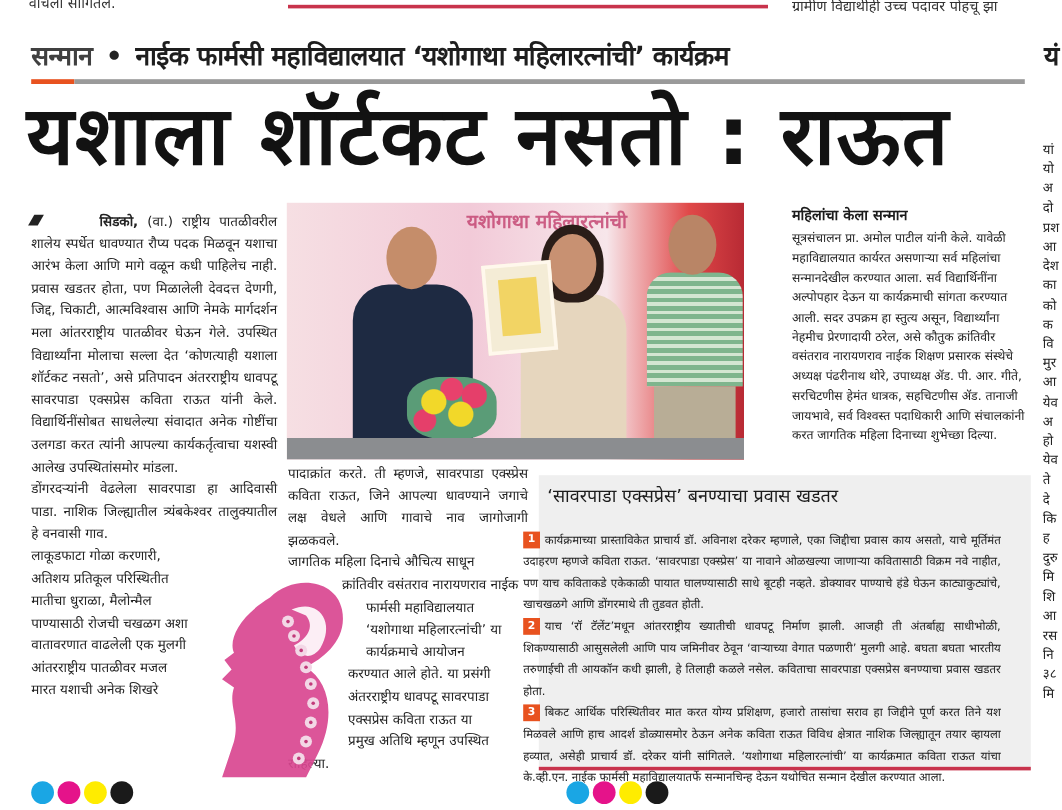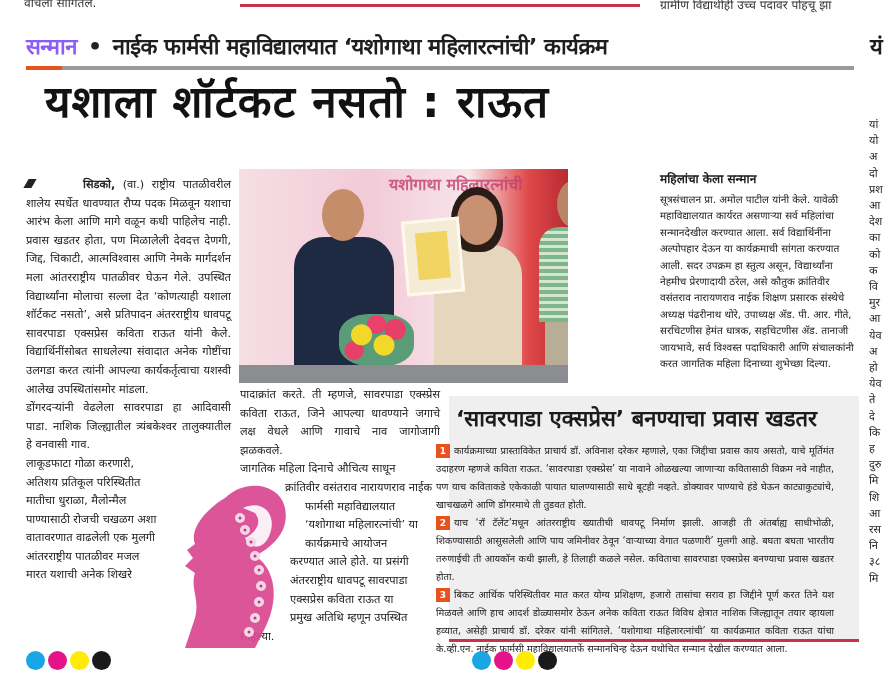--- a/index.html
+++ b/index.html
@@ -8,45 +8,45 @@
 
     .abs { position: absolute; }
 
     
     .top-left-text { left: 24px; top: -6px; font-size: 12px; color: #333; }
     .top-rule { left: 240px; top: 4px; width: 400px; height: 3px; background: #c8334c; }
     .top-right-text { left: 660px; top: -4px; font-size: 12px; color: #333; white-space: nowrap; }
 
     
     .kicker { left: 26px; top: 30px; white-space: nowrap; font-family: "DejaVu Sans", sans-serif; font-weight: bold; font-size: 22px; letter-spacing: -0.5px; }
-    .kicker .tag { color: #8b5cf6; }
+    .kicker .tag { color: #404040; }
     .kicker .dot { color: #222; margin: 0 4px; }
     .kicker .rest { color: #1e1e1e; }
     .kicker-rule-orange { left: 26px; top: 66px; width: 36px; height: 4px; background: #e8521f; }
     .kicker-rule-grey { left: 62px; top: 66px; width: 792px; height: 4px; background: #9a9a9a; }
     .right-kicker-char { left: 870px; top: 30px; font-size: 22px; font-weight: bold; color: #1e1e1e; }
 
     
-    .headline { left: 22px; top: 78px; font-family: "DejaVu Sans", sans-serif; font-weight: bold; font-size: 44px; line-height: 1.1; letter-spacing: 1px; color: #121212; white-space: nowrap; margin-left: 23px; }
+    .headline { left: 22px; top: 78px; font-family: "DejaVu Sans", sans-serif; font-weight: bold; font-size: 68px; line-height: 1.1; letter-spacing: 1px; color: #121212; white-space: nowrap; }
 
     
     .col { font-family: "DejaVu Sans", sans-serif; font-size: 11.2px; line-height: 18.6px; color: #222; text-align: justify; }
     .col p { margin: 0; }
     .col1 { left: 26px; top: 176px; width: 205px; }
     .col1 .dateline { font-weight: bold; padding-left: 44px; }
     .col1 .slash { display: inline-block; width: 8px; height: 9px; background: #222; transform: skewX(-30deg); margin-right: 5px; }
     .col1 .narrow { width: 148px; }
 
     .col2 { left: 240px; top: 386px; width: 200px; }
     .col2 .indent { padding-left: 45px; }
     .col2 .indent2 { padding-left: 65px; }
     .col2 .indent3 { padding-left: 50px; }
 
     
-    .photo { left: 239px; top: 169px; width: 329px; height: 214px; overflow: hidden; background: linear-gradient(90deg, #f6dfe3 0%, #f2cad8 40%, #f7e6ea 70%, #e04848 88%, #b82a34 100%); }
+    .photo { left: 239px; top: 169px; width: 381px; height: 214px; overflow: hidden; background: linear-gradient(90deg, #f6dfe3 0%, #f2cad8 40%, #f7e6ea 70%, #e04848 88%, #b82a34 100%); }
     .photo .banner-text { position: absolute; left: 150px; top: 6px; font-size: 16px; font-weight: bold; color: #c2406e; text-align: center; line-height: 20px; opacity: 0.8; }
     .photo .man1 { position: absolute; left: 55px; top: 20px; width: 100px; height: 185px; }
     .photo .man1 .head { position: absolute; left: 28px; top: 0; width: 42px; height: 52px; border-radius: 50%; background: #c58d6a; }
     .photo .man1 .body { position: absolute; left: 0; top: 48px; width: 100px; height: 140px; background: #1e2a42; border-radius: 30px 30px 0 0; }
     .photo .woman { position: absolute; left: 190px; top: 18px; width: 95px; height: 185px; }
     .photo .woman .hair { position: absolute; left: 22px; top: 0; width: 52px; height: 65px; border-radius: 50% 50% 40% 40%; background: #2a1d18; }
     .photo .woman .head { position: absolute; left: 28px; top: 8px; width: 40px; height: 50px; border-radius: 50%; background: #c89172; }
     .photo .woman .body { position: absolute; left: 5px; top: 58px; width: 88px; height: 130px; background: #e6d6be; border-radius: 30px 30px 0 0; }
     .photo .man2 { position: absolute; left: 300px; top: 10px; width: 80px; height: 200px; }
     .photo .man2 .head { position: absolute; left: 18px; top: 0; width: 40px; height: 50px; border-radius: 50%; background: #b98566; }
@@ -57,21 +57,21 @@
     .photo .bouquet { position: absolute; left: 100px; top: 145px; width: 75px; height: 52px; border-radius: 40%; background: radial-gradient(circle at 30% 40%, #f2d829 0 10px, transparent 11px), radial-gradient(circle at 60% 60%, #f2d829 0 10px, transparent 11px), radial-gradient(circle at 20% 70%, #e53f6a 0 9px, transparent 10px), radial-gradient(circle at 75% 30%, #e53f6a 0 10px, transparent 11px), radial-gradient(circle at 50% 20%, #e8416c 0 9px, transparent 10px), #5a9c77; }
     .photo .table { position: absolute; left: 0; top: 196px; width: 381px; height: 18px; background: #8b8d90; }
 
     
     .sidehead { left: 660px; top: 170px; font-family: "DejaVu Sans", sans-serif; font-weight: bold; font-size: 12px; color: #1c1c1c; white-space: nowrap; }
     .col3 { left: 660px; top: 192px; width: 198px; font-size: 10.2px; line-height: 16.4px; text-align: left; }
 
     
     .box { left: 449px; top: 396px; width: 410px; height: 243px; background: #efefef; }
     .box-rule { left: 449px; top: 639px; width: 410px; height: 3px; background: #c8334c; }
-    .box-title { left: 456px; top: 402px; font-family: "DejaVu Sans", sans-serif; font-weight: bold; font-size: 22px; color: #1c1c1c; white-space: nowrap; text-align: center; }
+    .box-title { left: 456px; top: 402px; font-family: "DejaVu Sans", sans-serif; font-weight: normal; font-size: 15px; color: #1c1c1c; white-space: nowrap; text-align: center; }
     .box-items { left: 436px; top: 432px; width: 398px; font-size: 9.6px; line-height: 18px; color: #222; margin-top: 10px; }
     .box-item { position: relative; margin-bottom: 0; text-align: justify; }
     .box-item .num { display: inline-block; width: 14px; height: 14px; background: #e8521f; color: #fff; font-size: 9px; font-weight: bold; text-align: center; line-height: 14px; margin-right: 4px; vertical-align: middle; }
 
     
     .col4 { left: 869px; top: 117px; width: 40px; font-size: 11px; line-height: 16.2px; color: #222; overflow: hidden; white-space: nowrap; }
 
     
     .silhouette { left: 185px; top: 478px; width: 110px; height: 170px; }
 

